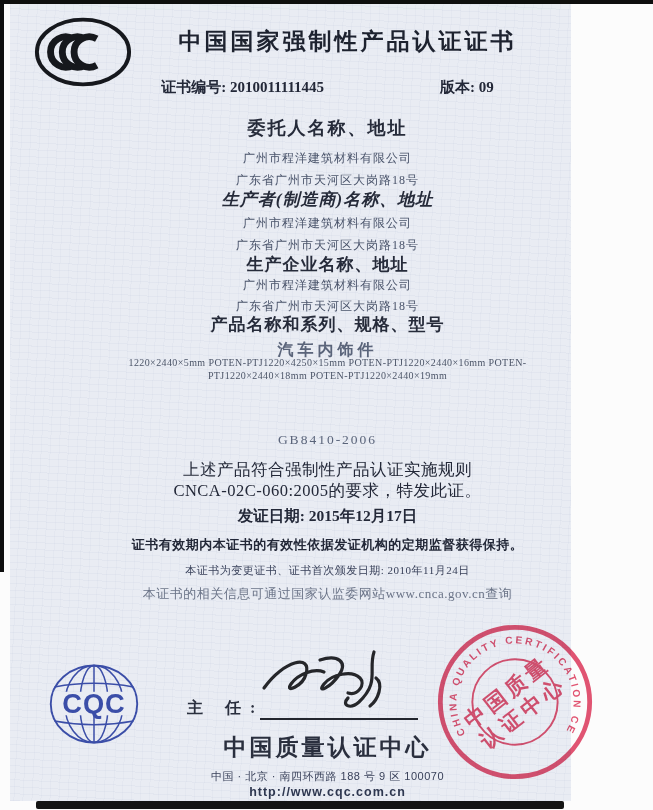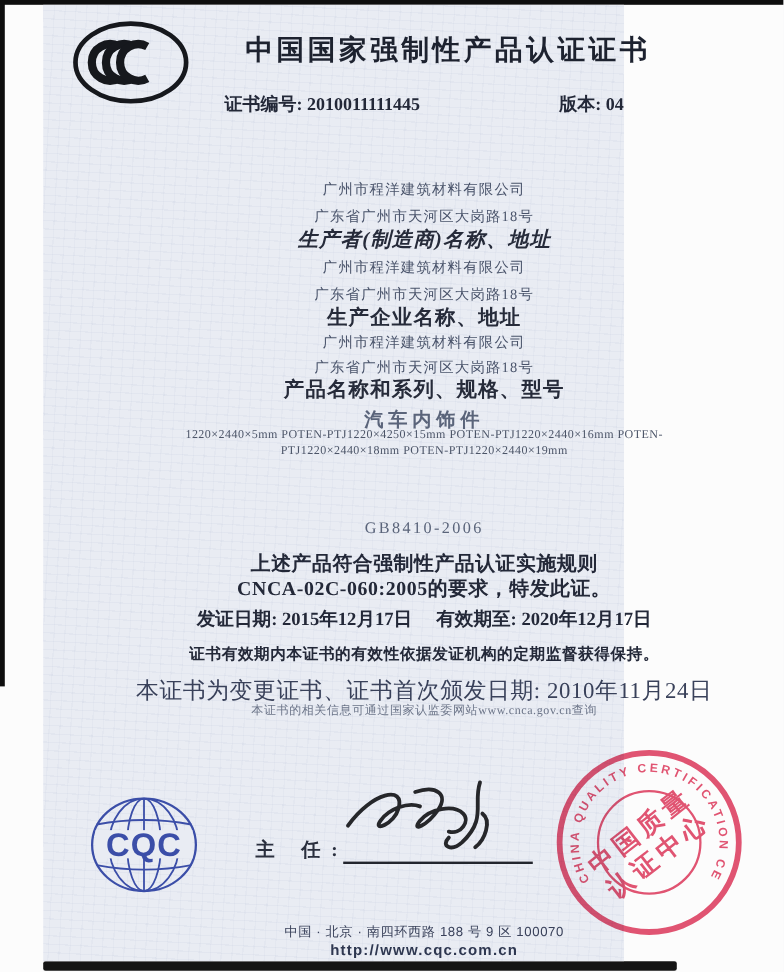--- a/index.html
+++ b/index.html
@@ -8,40 +8,40 @@
     background:#fcfcfc;
     font-family:"Liberation Serif","DejaVu Serif",serif;
     color:#232838;
   }
   
   .edge-top{position:absolute;left:0;top:0;width:653px;height:4px;background:#0e0e0e;}
   .edge-left{position:absolute;left:0;top:0;width:4px;height:572px;background:#0e0e0e;}
   .edge-bottom{position:absolute;left:36px;top:801px;width:528px;height:8px;background:#141414;border-radius:2px;}
   
   .paper{
-    position:absolute;left:36px;top:4px;width:484px;height:797px;
+    position:absolute;left:10px;top:4px;width:561px;height:797px;
     background:#e9ecf3;
     background-image:
       repeating-linear-gradient(3deg, rgba(95,115,165,0.05) 0 1px, transparent 1px 7px),
       repeating-linear-gradient(93deg, rgba(95,115,165,0.04) 0 1px, transparent 1px 9px);
   }
   .abs{position:absolute;}
   .c-block{position:absolute;left:40px;width:555px;text-align:center;}
   .title{top:22px;font-size:23px;font-weight:bold;letter-spacing:3px;color:#1d222f;}
   .certline{top:74px;display:flex;justify-content:center;gap:116px;font-size:15px;font-weight:bold;}
   .h1{font-size:18px;font-weight:bold;letter-spacing:2px;color:#262b3a;}
   .h2{font-size:17px;font-weight:bold;letter-spacing:1px;color:#262b3a;}
   .val{font-size:12px;color:#49536a;letter-spacing:1px;}
   .specs{font-size:10px;line-height:13px;color:#4c5568;letter-spacing:0.4px;font-family:"Liberation Serif",serif;}
   .faded{color:#5a647a;}
-  .stmt{font-size:16.5px;font-weight:bold;letter-spacing:0.5px;}
+  .stmt{font-size:16.5px;font-weight:normal;letter-spacing:0.5px;}
   .dates{display:flex;justify-content:center;gap:20px;font-size:15.5px;font-weight:bold;}
   .note-lg{font-size:13px;font-weight:bold;letter-spacing:0.5px;}
-  .note-md{font-size:19px;color:#39415a;letter-spacing:0.5px;}
-  .note-sm{font-size:10px;color:#6b7488;letter-spacing:0.5px;}
+  .note-md{font-size:11px;color:#39415a;letter-spacing:0.5px;}
+  .note-sm{font-size:13px;color:#6b7488;letter-spacing:0.5px;}
   .director{left:177px;top:694px;font-size:16px;font-weight:bold;letter-spacing:9px;color:#2a2f3e;}
   .sigline{left:250px;top:714px;width:158px;border-top:2px solid #23262e;height:0;}
   .orgname{top:728px;font-family:"Liberation Sans","DejaVu Sans",sans-serif;font-size:23px;font-weight:700;letter-spacing:3px;color:#2a2f3e;}
   .addr{top:765px;font-family:"Liberation Sans","DejaVu Sans",sans-serif;font-size:11px;color:#39415a;letter-spacing:0.5px;}
   .site{top:781px;font-family:"Liberation Sans","DejaVu Sans",sans-serif;font-size:12.5px;font-weight:bold;letter-spacing:1px;color:#2e3750;}
   svg{display:block;}
   .stamp-wrap{left:425px;top:618px;width:160px;height:160px;opacity:0.88;mix-blend-mode:multiply;}
   .ringtxt{font-family:"Liberation Sans","DejaVu Sans",sans-serif;font-size:9.5px;font-weight:bold;letter-spacing:2.3px;fill:#e03d5f;}
   .stamptxt{font-family:"DejaVu Sans",sans-serif;font-size:20px;font-weight:bold;letter-spacing:4px;fill:#e03d5f;}
   .cqctxt{font-family:"Liberation Sans","DejaVu Sans",sans-serif;font-size:29px;font-weight:bold;letter-spacing:1px;fill:#3b4ea8;}
@@ -65,24 +65,25 @@
   </div>
 
   <div class="c-block title" style="left:60px;">中国国家强制性产品认证证书</div>
   <div class="c-block certline">
     <span>
       <span>证书编号:</span>
       <span>2010011111445</span>
     </span>
     <span>
       <span>版本:</span>
-      <span>04</span>
+      <span>09</span>
     </span>
   </div>
 
+  <div class="c-block h1" style="top:112px;">委托人名称、地址</div>
   <div class="c-block val" style="top:146px;">广州市程洋建筑材料有限公司</div>
   <div class="c-block val" style="top:168px;">广东省广州市天河区大岗路18号</div>
 
   <div class="c-block h2" style="top:184px;font-style:italic;">生产者(制造商)名称、地址</div>
   <div class="c-block val" style="top:211px;">广州市程洋建筑材料有限公司</div>
   <div class="c-block val" style="top:233px;">广东省广州市天河区大岗路18号</div>
 
   <div class="c-block h2" style="top:249px;">生产企业名称、地址</div>
   <div class="c-block val" style="top:273px;">广州市程洋建筑材料有限公司</div>
   <div class="c-block val" style="top:294px;">广东省广州市天河区大岗路18号</div>
@@ -96,24 +97,20 @@
 
   <div class="c-block faded" style="top:428px;font-size:13.5px;letter-spacing:2px;">GB8410-2006</div>
 
   <div class="c-block stmt" style="top:455px;">上述产品符合强制性产品认证实施规则</div>
   <div class="c-block stmt" style="top:476px;">CNCA-02C-060:2005的要求，特发此证。</div>
 
   <div class="c-block dates" style="top:502px;">
     <span>
       <span>发证日期:</span>
       <span>2015年12月17日</span>
-    </span>
-    <span>
-      <span>有效期至:</span>
-      <span>2020年12月17日</span>
     </span>
   </div>
 
   <div class="c-block note-lg" style="top:532px;">证书有效期内本证书的有效性依据发证机构的定期监督获得保持。</div>
   <div class="c-block note-md" style="top:559px;">本证书为变更证书、证书首次颁发日期: 2010年11月24日</div>
   <div class="c-block note-sm" style="top:581px;">本证书的相关信息可通过国家认监委网站www.cnca.gov.cn查询</div>
 
   <div class="abs" style="left:37px;top:656px;width:94px;height:88px;">
     <svg width="94" height="88" viewBox="0 0 100 92">
       <g stroke="#3b4ea8" fill="none" stroke-width="2">
@@ -135,20 +132,21 @@
       <g fill="none" stroke="#15161a" stroke-width="3.2" stroke-linecap="round" opacity="0.92">
         <path d="M6 40 C26 12 54 6 48 26 C45 38 26 46 33 36 C40 26 56 20 66 24"></path>
         <path d="M62 12 C80 6 90 14 81 27 C72 40 58 46 66 36 C74 26 94 22 102 30 C108 36 100 48 90 45"></path>
         <path d="M116 4 C110 22 122 34 101 54 C92 62 83 57 90 50"></path>
         <path d="M118 30 C126 36 120 52 112 58"></path>
       </g>
     </svg>
   </div>
   <div class="abs sigline"></div>
 
+  <div class="c-block orgname">中国质量认证中心</div>
   <div class="c-block addr">中国 · 北京 · 南四环西路 188 号 9 区 100070</div>
   <div class="c-block site">http://www.cqc.com.cn</div>
 
   <div class="abs stamp-wrap">
     <svg width="160" height="160" viewBox="0 0 150 150">
       <circle cx="75" cy="75" r="70" fill="none" stroke="#e03d5f" stroke-width="4.5"></circle>
       <circle cx="75" cy="75" r="40" fill="none" stroke="#e03d5f" stroke-width="1.8"></circle>
       <defs>
         <path id="ringPath" d="M29.9 106.5 A55 55 0 1 1 120.1 106.5"></path>
       </defs>

